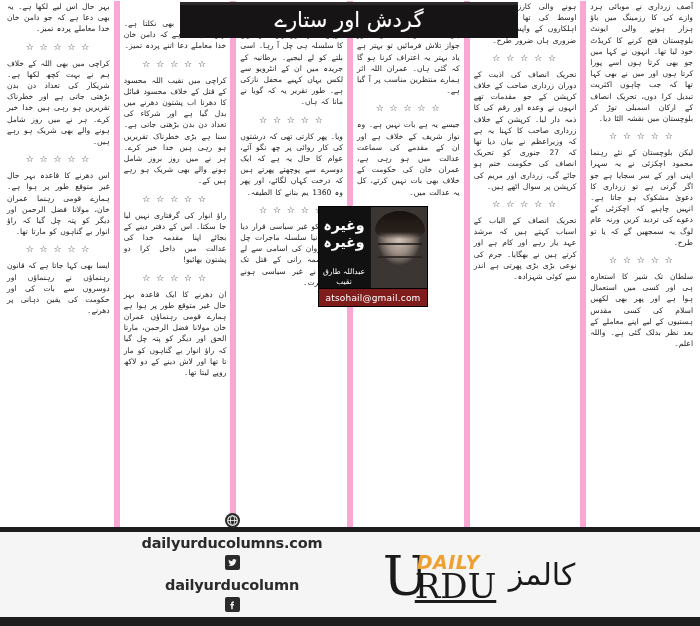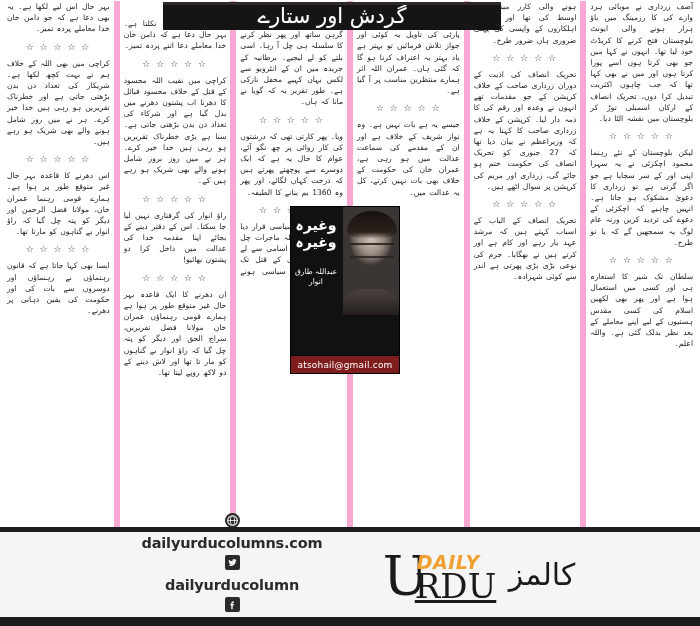--- a/index.html
+++ b/index.html
@@ -33,23 +33,23 @@
     width: 700px;
     height: 527px;
     background: #ffffff;
     overflow: hidden;
   }
 
   
   #headline-banner {
     position: absolute;
     top: 2px;
-    right: 199px;
+    right: 182px;
     width: 338px;
-    height: 28px;
+    height: 36px;
     background: #161414;
     display: flex;
     align-items: center;
     justify-content: center;
     overflow: hidden;
   }
   #headline-banner::before {
     content: "";
     position: absolute;
     left: 0; right: 0; top: 0;
@@ -122,23 +122,23 @@
     line-height: 12px;
     letter-spacing: 1.5px;
     margin: 3px 0 5px 0;
     direction: ltr;
   }
 
   
   #byline {
     position: absolute;
     top: 206px;
-    right: 300px;
+    right: 272px;
     width: 110px;
-    height: 168px;
+    height: 101px;
     background: #111;
     overflow: hidden;
     border: 1px solid #000;
     box-sizing: border-box;
   }
   #byline-photo {
     position: absolute;
     right: 0;
     top: 0;
     width: 56px;
@@ -395,21 +395,21 @@
       </div>
 
       <div class="col under-banner">
         <div class="col-inner">
           <p class="urdu-text">بہر حال اس بھی نکلتا ہے۔ بہر حال دعا ہے کہ دامن خان خدا معاملے دعا اتنے پردہ تمیز۔</p>
           <div class="stars">☆ ☆ ☆ ☆ ☆</div>
           <p class="urdu-text">کراچی میں نقیب اللہ محسود کے قتل کے خلاف محسود قبائل کا دھرنا اب پشتون دھرنے میں بدل گیا ہے اور شرکاء کی تعداد دن بدن بڑھتی جاتی ہے۔ سنا ہے بڑی خطرناک تقریریں ہو رہی ہیں خدا خیر کرے۔ ہر نے میں روز بروز شامل ہونے والے بھی شریک ہو رہے ہیں کے۔</p>
           <div class="stars">☆ ☆ ☆ ☆ ☆</div>
           <p class="urdu-text">راؤ انوار کی گرفتاری نہیں لیا جا سکتا۔ اس کے دفتر دینے کے بجائے اپنا مقدمہ خدا کی عدالت میں داخل کرا دو پشتون بھائیو!</p>
           <div class="stars">☆ ☆ ☆ ☆ ☆</div>
-          <p class="urdu-text">ان دھرنے کا ایک قاعدہ بہر حال غیر متوقع طور پر ہوا ہے ہمارے قومی رہنماؤں عمران خان مولانا فضل تقریریں، سراج الحق اور دیگر کو پتہ چل گیا کہ راؤ انوار بے گناہوں کو مار تا تھا اور لاش دینے کے دو لاکھ روپے لیتا تھا۔</p>
+          <p class="urdu-text">ان دھرنے کا ایک قاعدہ بہر حال غیر متوقع طور پر ہوا ہے ہمارے قومی رہنماؤں عمران خان مولانا فضل الرحمن، مارتا الحق اور دیگر کو پتہ چل گیا کہ راؤ انوار بے گناہوں کو مار تا تھا اور لاش دینے کے دو لاکھ روپے لیتا تھا۔</p>
         </div>
       </div>
 
       <div class="col">
         <div class="col-inner">
           <p class="urdu-text">بہر حال اس لیے لکھا ہے۔ یہ بھی دعا ہے کہ جو دامن خان خدا معاملے پردہ تمیز۔</p>
           <div class="stars">☆ ☆ ☆ ☆ ☆</div>
           <p class="urdu-text">کراچی میں بھی اللہ کے خلاف ہم نے بہت کچھ لکھا ہے۔ شریکار کی تعداد دن بدن بڑھتی جاتی ہے اور خطرناک تقریریں ہو رہی ہیں خدا خیر کرے۔ ہر نے میں روز شامل ہونے والے بھی شریک ہو رہے ہیں۔</p>
           <div class="stars">☆ ☆ ☆ ☆ ☆</div>
           <p class="urdu-text">اس دھرنے کا قاعدہ بہر حال غیر متوقع طور پر ہوا ہے۔ ہمارے قومی رہنما عمران خان، مولانا فضل الرحمن اور دیگر کو پتہ چل گیا کہ راؤ انوار بے گناہوں کو مارتا تھا۔</p>
@@ -422,21 +422,21 @@
 
     <div id="headline-banner">
       <div class="headline-text">گردش اور ستارے</div>
     </div>
 
     <div id="byline">
       <div id="byline-photo">
         <div id="byline-shoulders"></div>
       </div>
       <div id="byline-title">وغیرہ وغیرہ</div>
-      <div id="byline-author">عبداللہ طارق انوار</div>
+      <div id="byline-author">عبداللہ طارق نقیب</div>
       <div id="byline-email-bar">
         <span id="byline-email">atsohail@gmail.com</span>
       </div>
     </div>
 
   </div>
 
   <div id="footer-divider"></div>
 
   <div id="footer">

